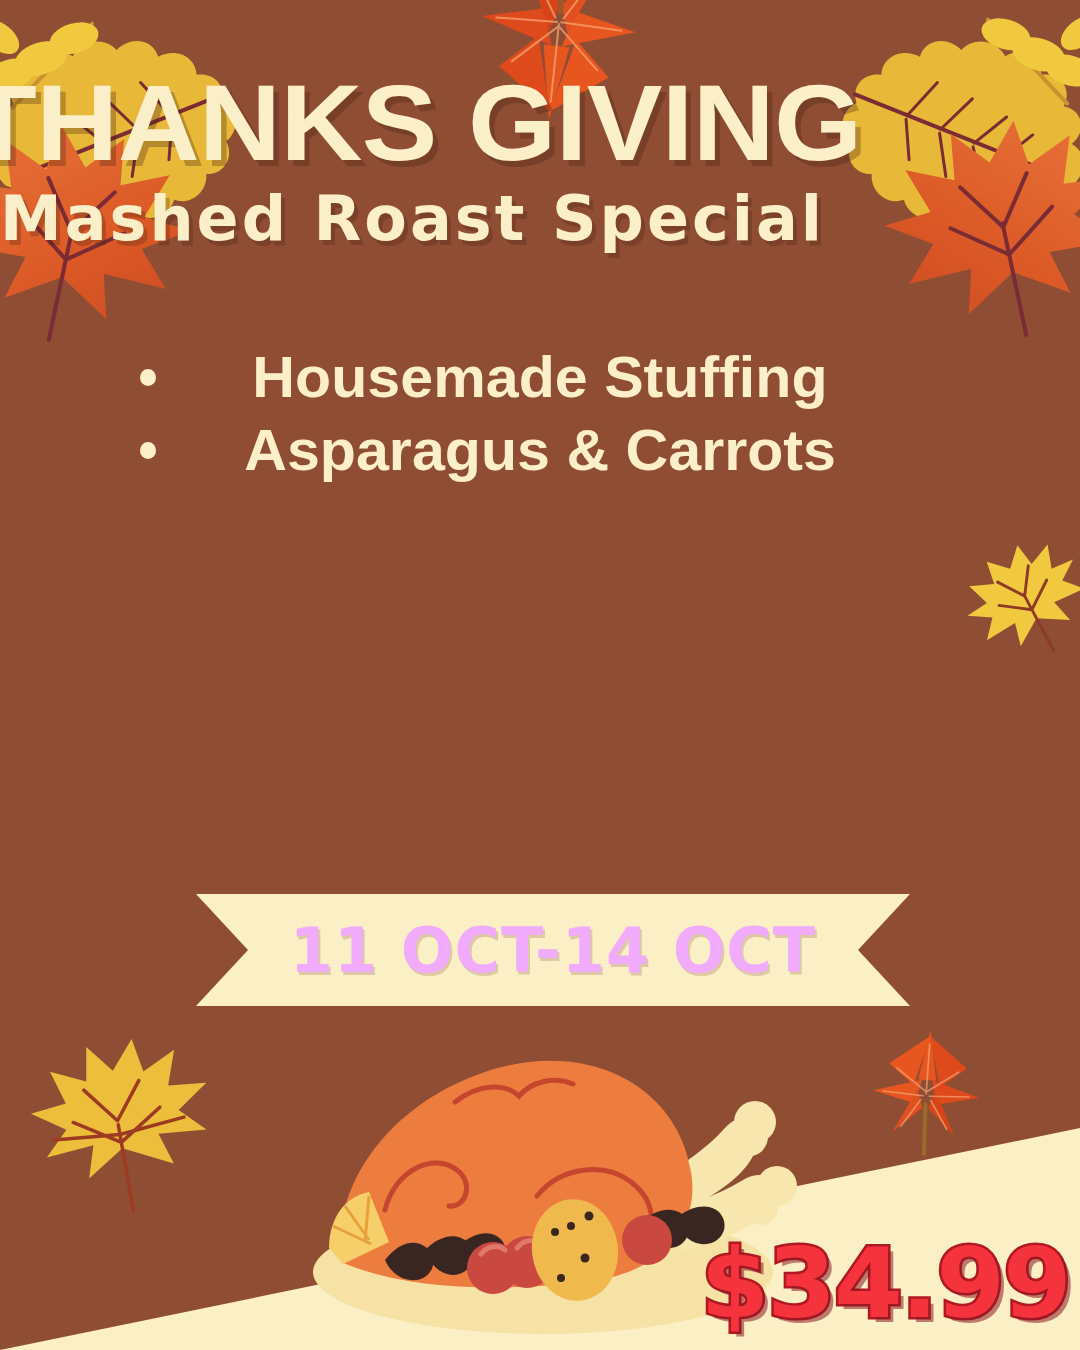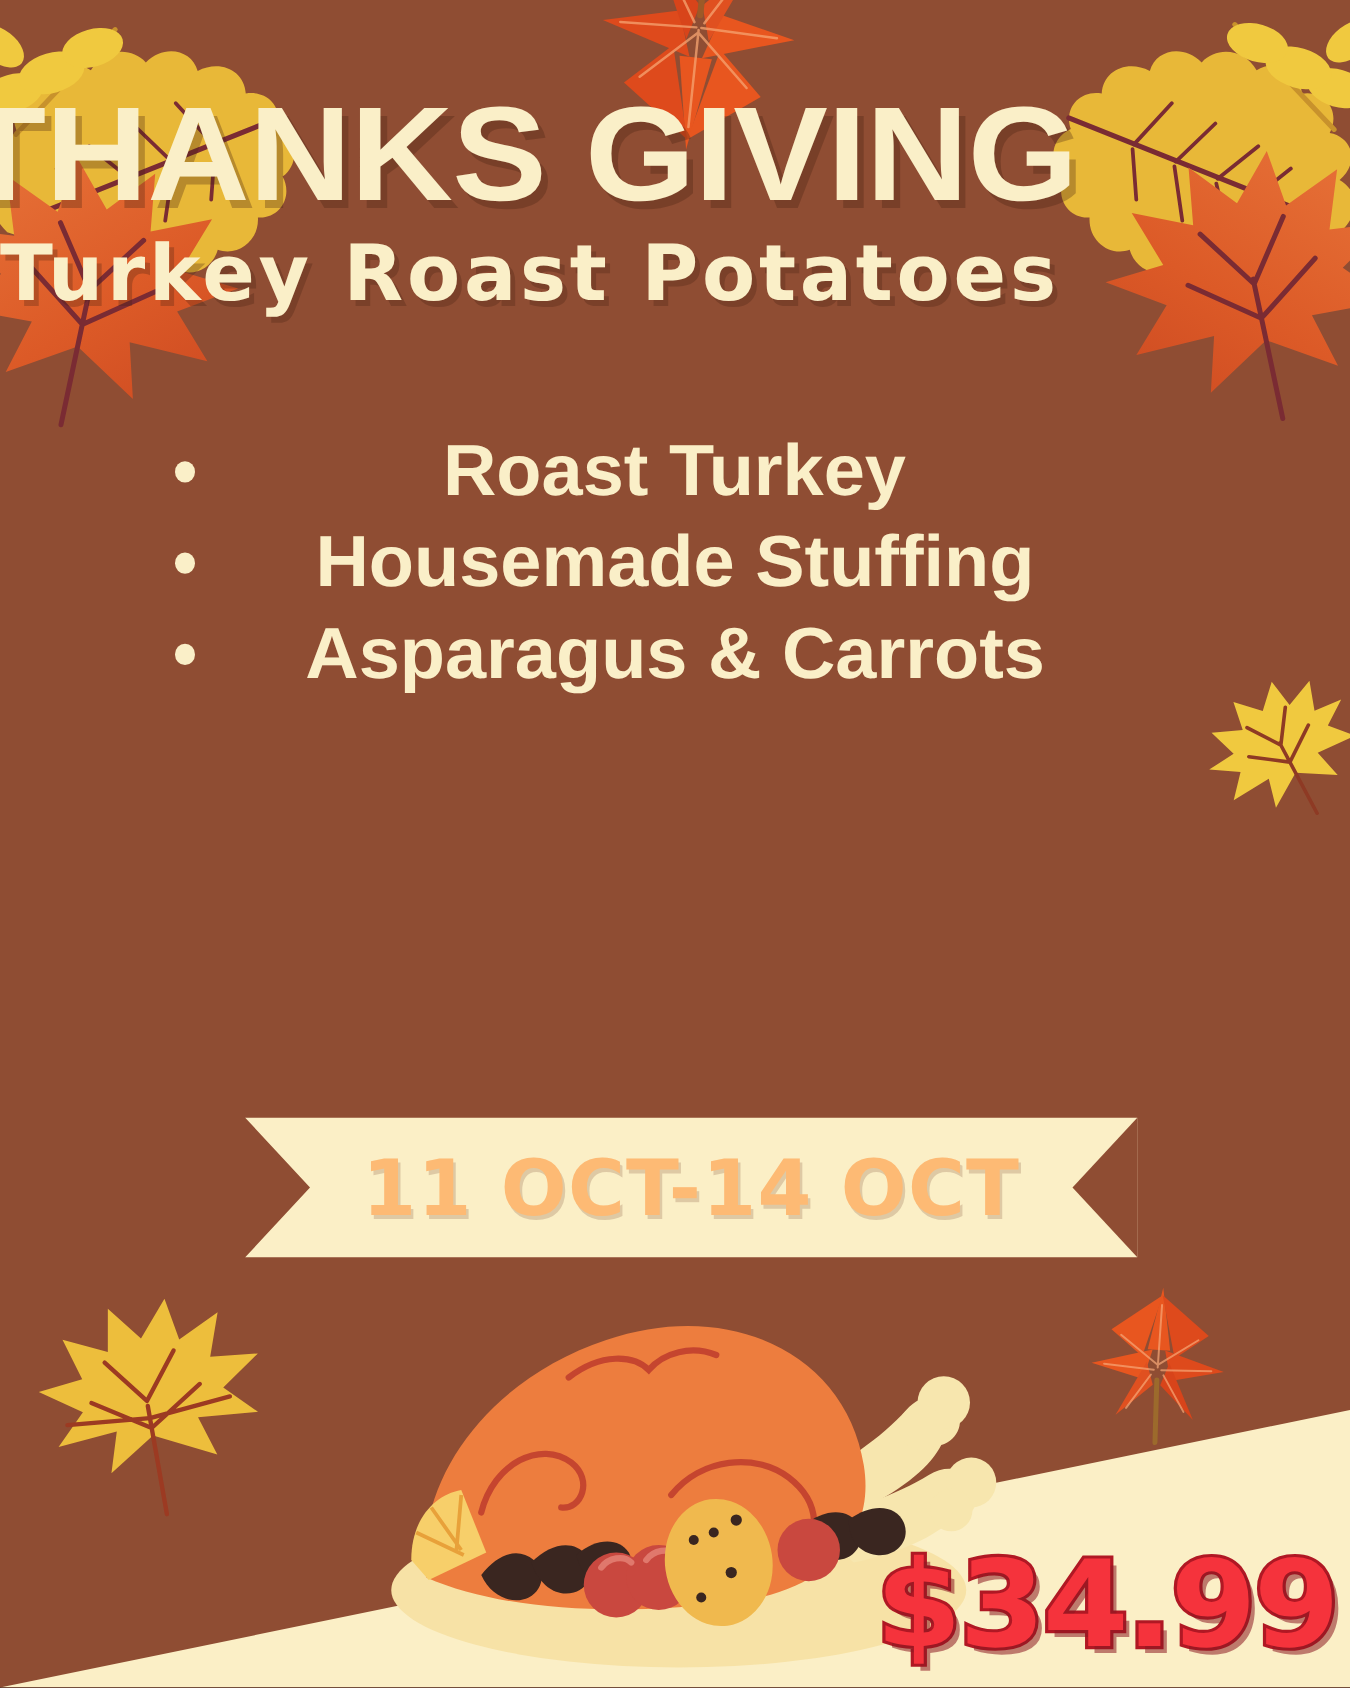--- a/index.html
+++ b/index.html
@@ -114,21 +114,21 @@
     position: absolute;
     left: 0; top: 0;
     width: 714px; height: 112px;
     display: flex;
     align-items: center;
     justify-content: center;
     font-family: "DejaVu Sans", sans-serif;
     font-weight: bold;
     font-size: 62px;
     letter-spacing: 1px;
-    color: #fdba74;
+    color: #f0abfc;
     text-shadow: 2px 3px 0 rgba(120,70,45,0.22);
     white-space: nowrap;
   }
 
   
   .turkey {
     position: absolute;
     left: 285px; top: 1010px;
     width: 520px; height: 340px;
     z-index: 4;
@@ -276,28 +276,24 @@
       <path d="M65 82 L67 132" stroke="#9C6A2C" stroke-width="4" stroke-linecap="round" fill="none"></path>
       <g stroke="#F7A878" stroke-width="1.6" fill="none" opacity="0.7" stroke-linecap="round">
         <path d="M65 72 L65 22 M65 70 L34 48 M65 70 L96 48
                  M62 74 L22 72 M68 74 L108 72 M60 78 L42 106 M70 78 L88 106"></path>
       </g>
     </g>
   </svg>
 
   <div class="header">
     <h1 class="title">THANKS GIVING</h1>
-    <h2 class="subtitle">Turkey Roast Potatoes</h2>
+    <h2 class="subtitle">Mashed Roast Special</h2>
   </div>
 
   <div class="menu">
-    <div class="menu-row">
-      <span class="bullet"></span>
-      <span class="menu-label">Roast Turkey</span>
-    </div>
     <div class="menu-row">
       <span class="bullet"></span>
       <span class="menu-label">Housemade Stuffing</span>
     </div>
     <div class="menu-row">
       <span class="bullet"></span>
       <span class="menu-label">Asparagus &amp; Carrots</span>
     </div>
   </div>
 

